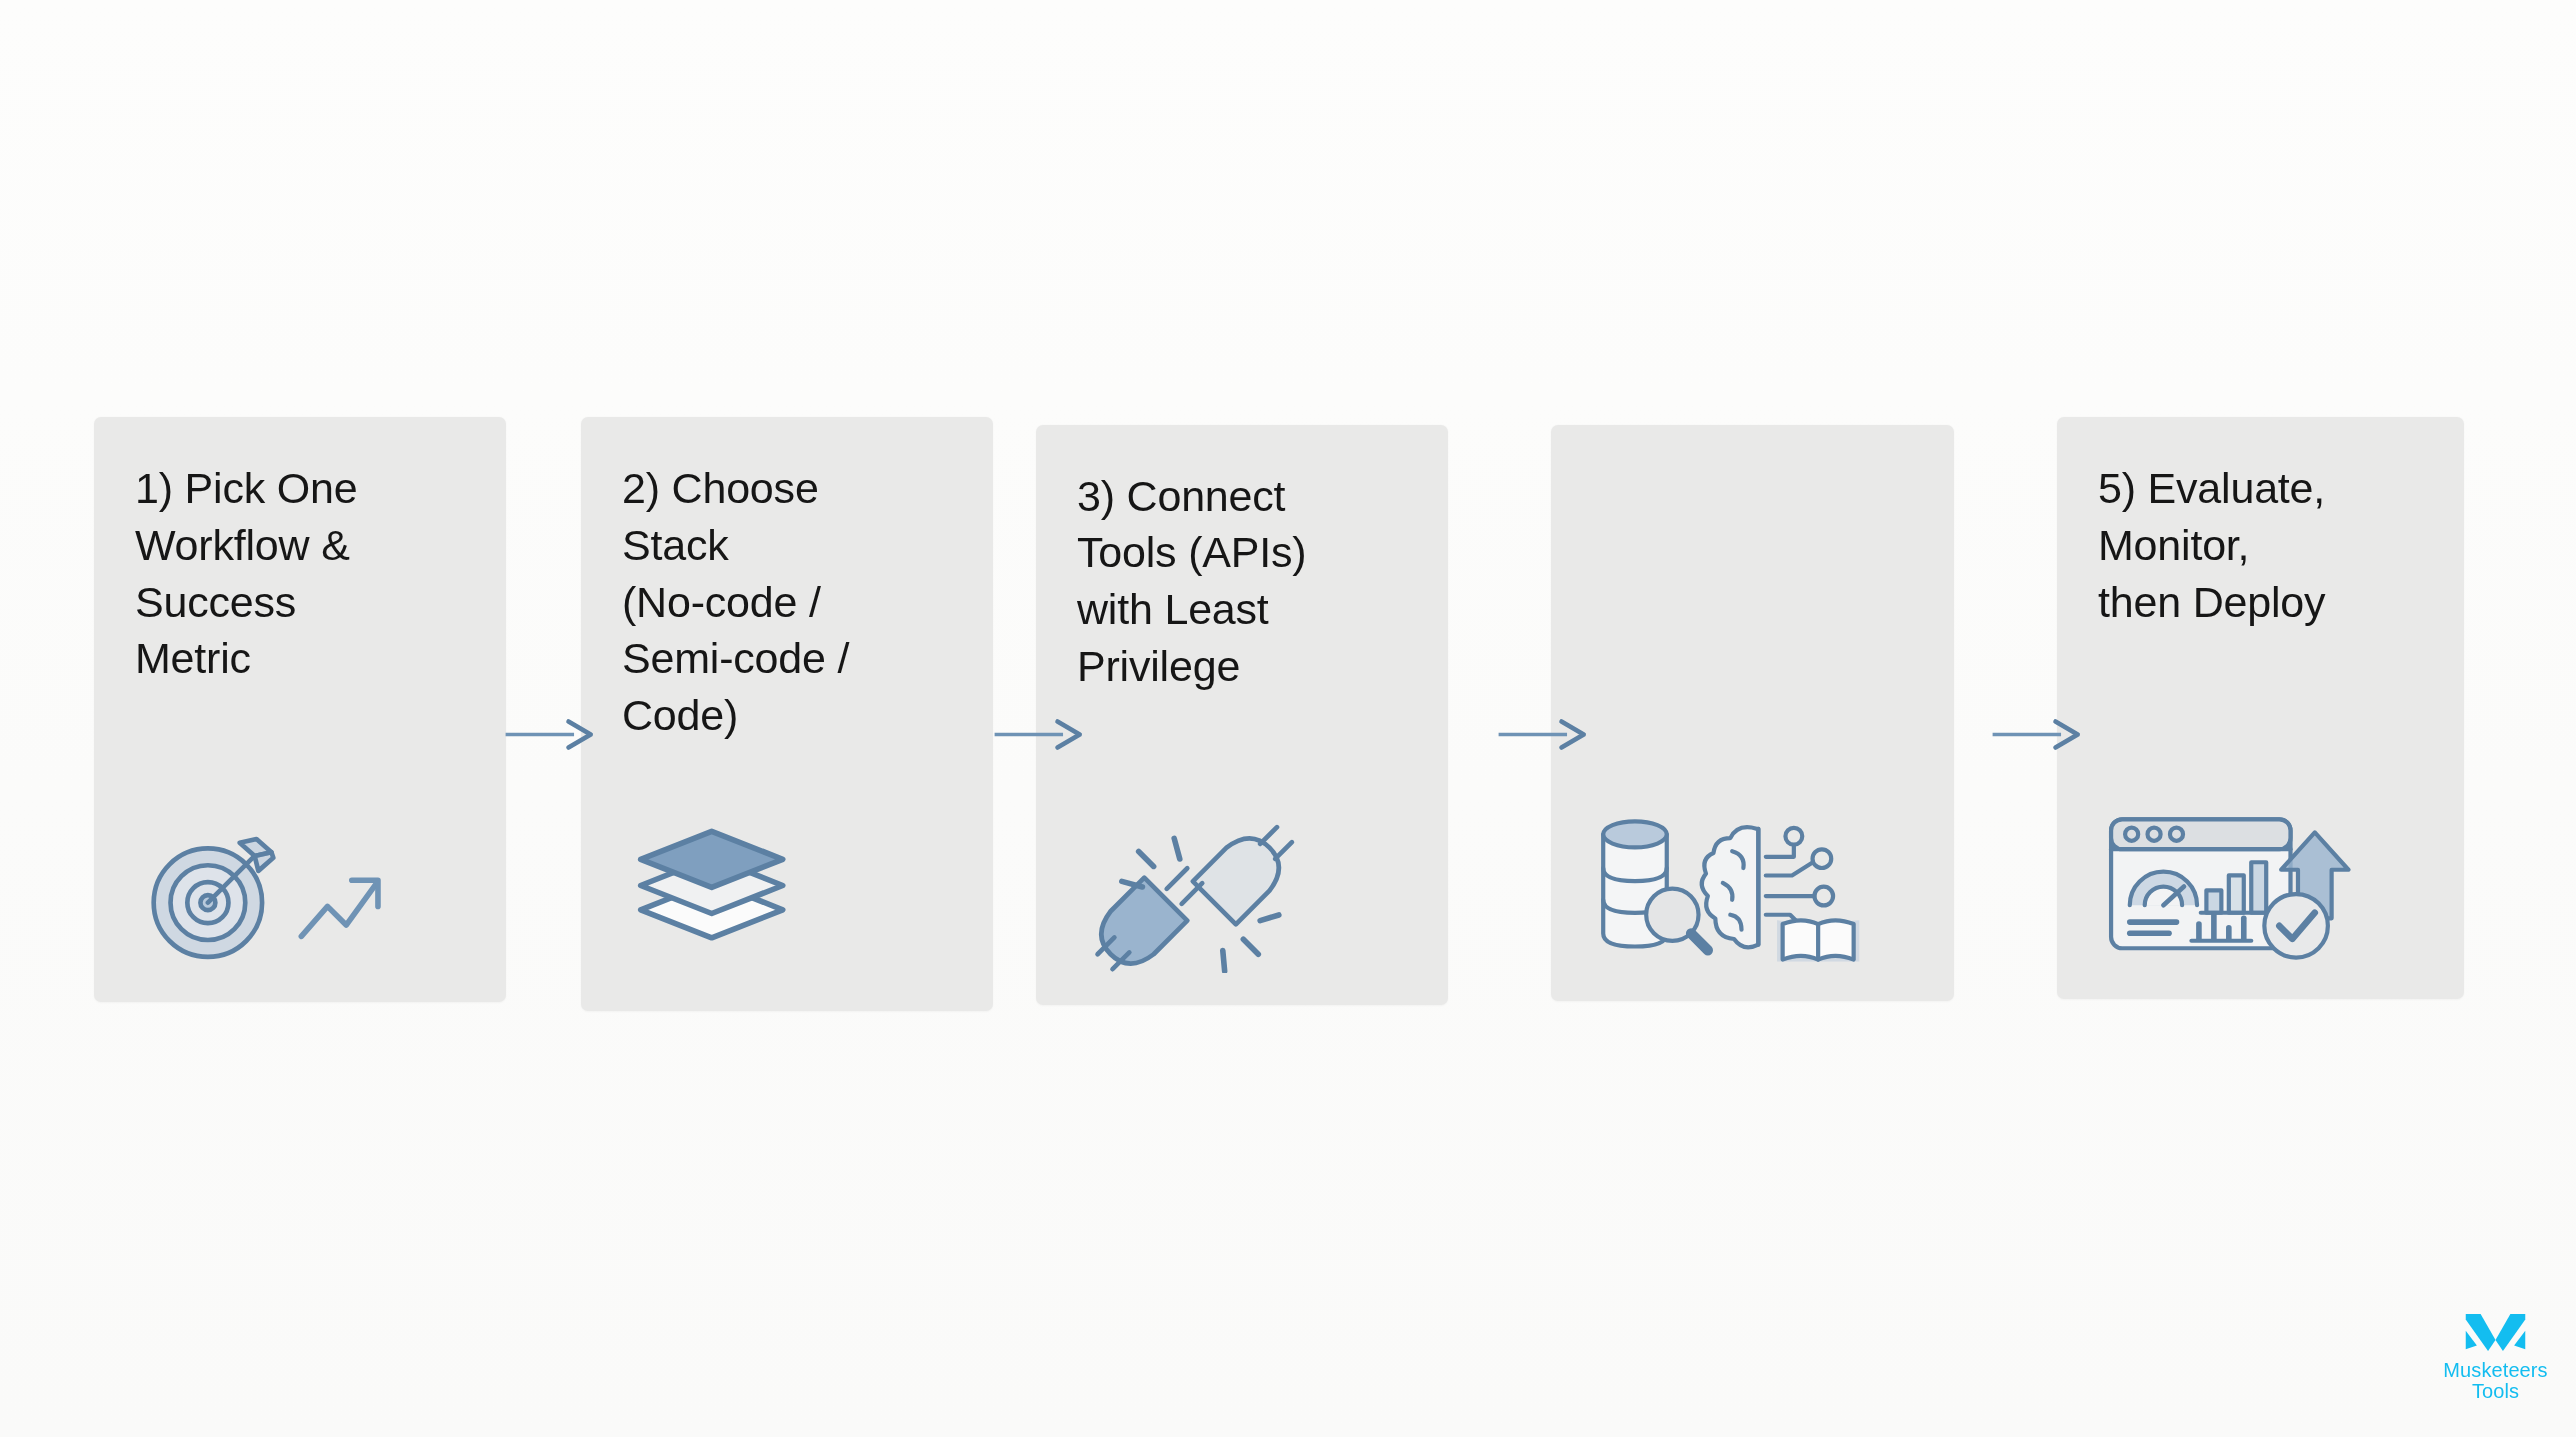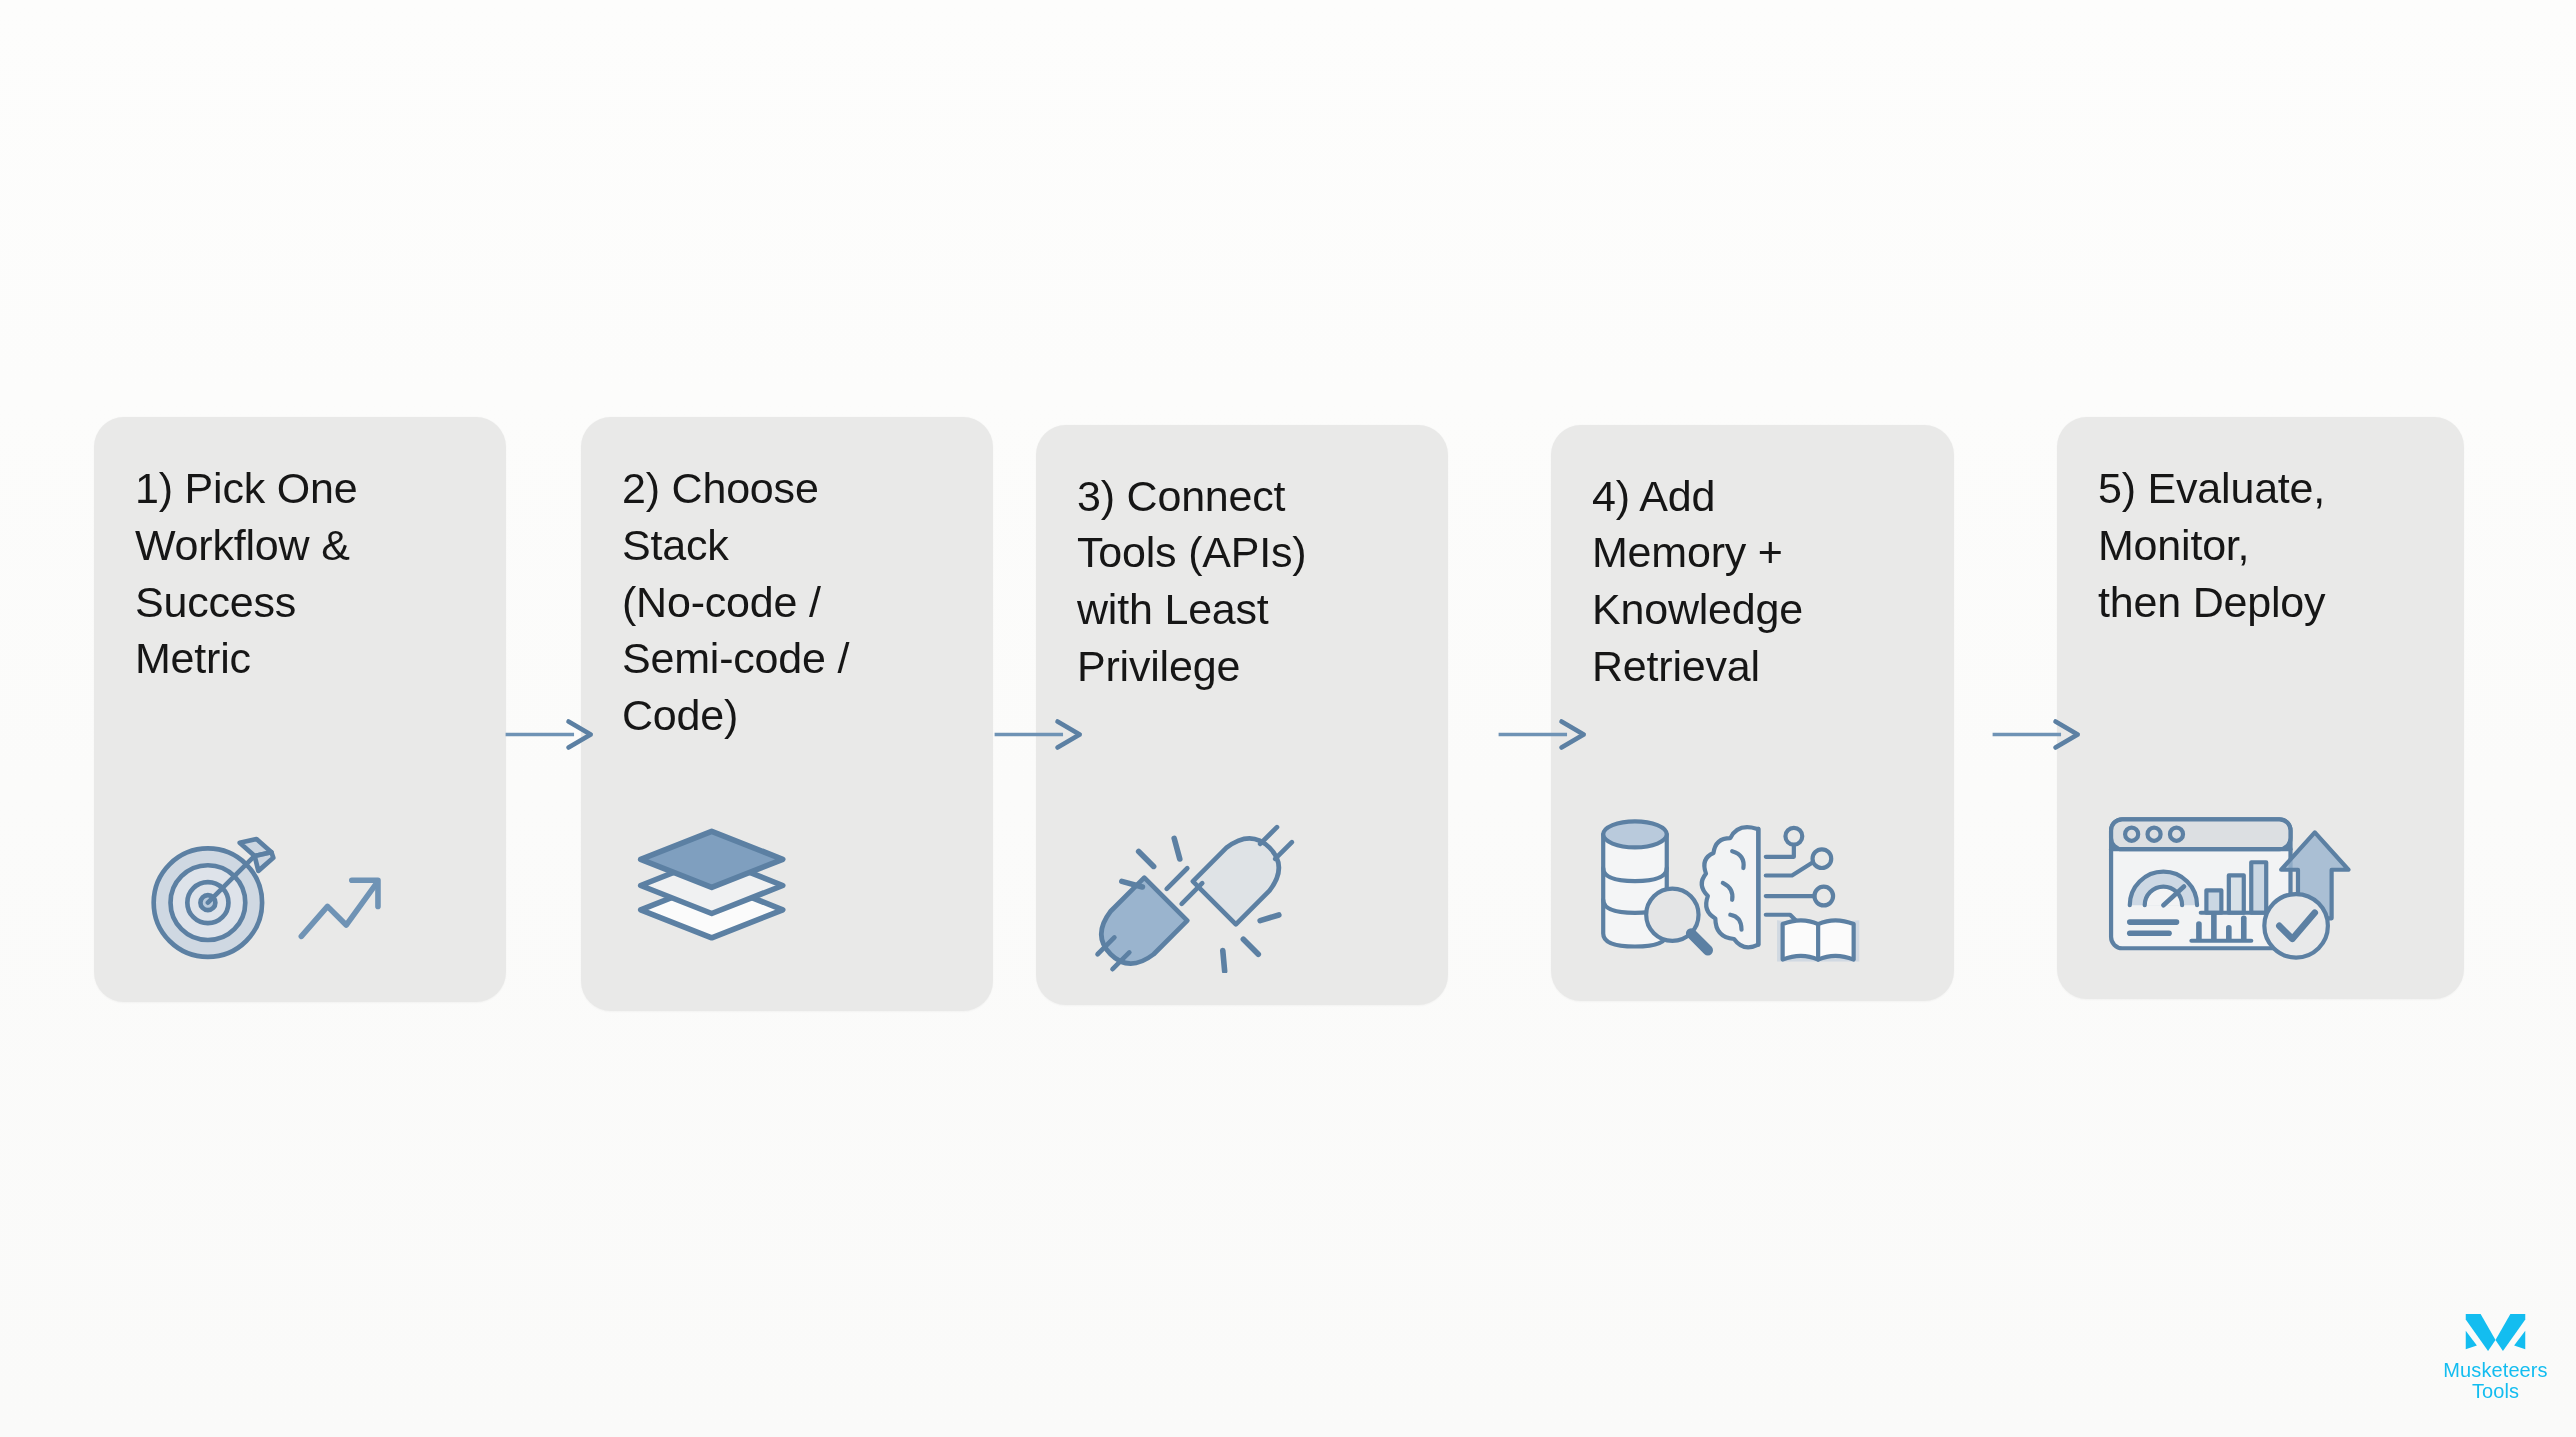--- a/index.html
+++ b/index.html
@@ -29,21 +29,21 @@
     top: 417px;
     width: 2389px;
     height: 599px;
     display: flex;
     flex-direction: row;
     align-items: flex-start;
   }
 
   .card {
     background: #e9e9e8;
-    border-radius: 30px;
+    border-radius: 7px;
     position: relative;
     box-sizing: border-box;
     padding: 43px 37px 0 41px;
     box-shadow: 0 0.9px 1.9px rgba(0,0,0,0.035);
     flex: 0 0 auto;
   }
 
   .card-title {
     font-size: 43px;
     line-height: 1.32;
@@ -175,24 +175,20 @@
             <path d="M48 72 L70 78" stroke-width="6"></path>
             <path d="M196 114 L216 108" stroke-width="6"></path>
             <path d="M178 134 L194 150" stroke-width="6"></path>
             <path d="M156 146 L158 168" stroke-width="6"></path>
           </g>
         </svg>
       </div>
     </div>
 
     <div class="card c4">
-      <div class="card-title">4) Add
-Memory +
-Knowledge
-Retrieval</div>
       <div class="card-icon">
         <svg viewBox="0 0 290 170" xmlns="http://www.w3.org/2000/svg">
           <g stroke="#5c80a3" stroke-width="4.5" fill="none" stroke-linecap="round" stroke-linejoin="round">
 
             <path d="M12 26 L12 132 Q12 146 46 146 Q80 146 80 132 L80 26" fill="#f4f5f6"></path>
             <ellipse cx="46" cy="26" rx="34" ry="14" fill="#b9cadc"></ellipse>
             <path d="M12 62 Q12 76 46 76 Q80 76 80 62"></path>
             <path d="M12 96 Q12 110 46 110 Q80 110 80 96"></path>
 
             <circle cx="86" cy="112" r="28" fill="#e4e5e6"></circle>

